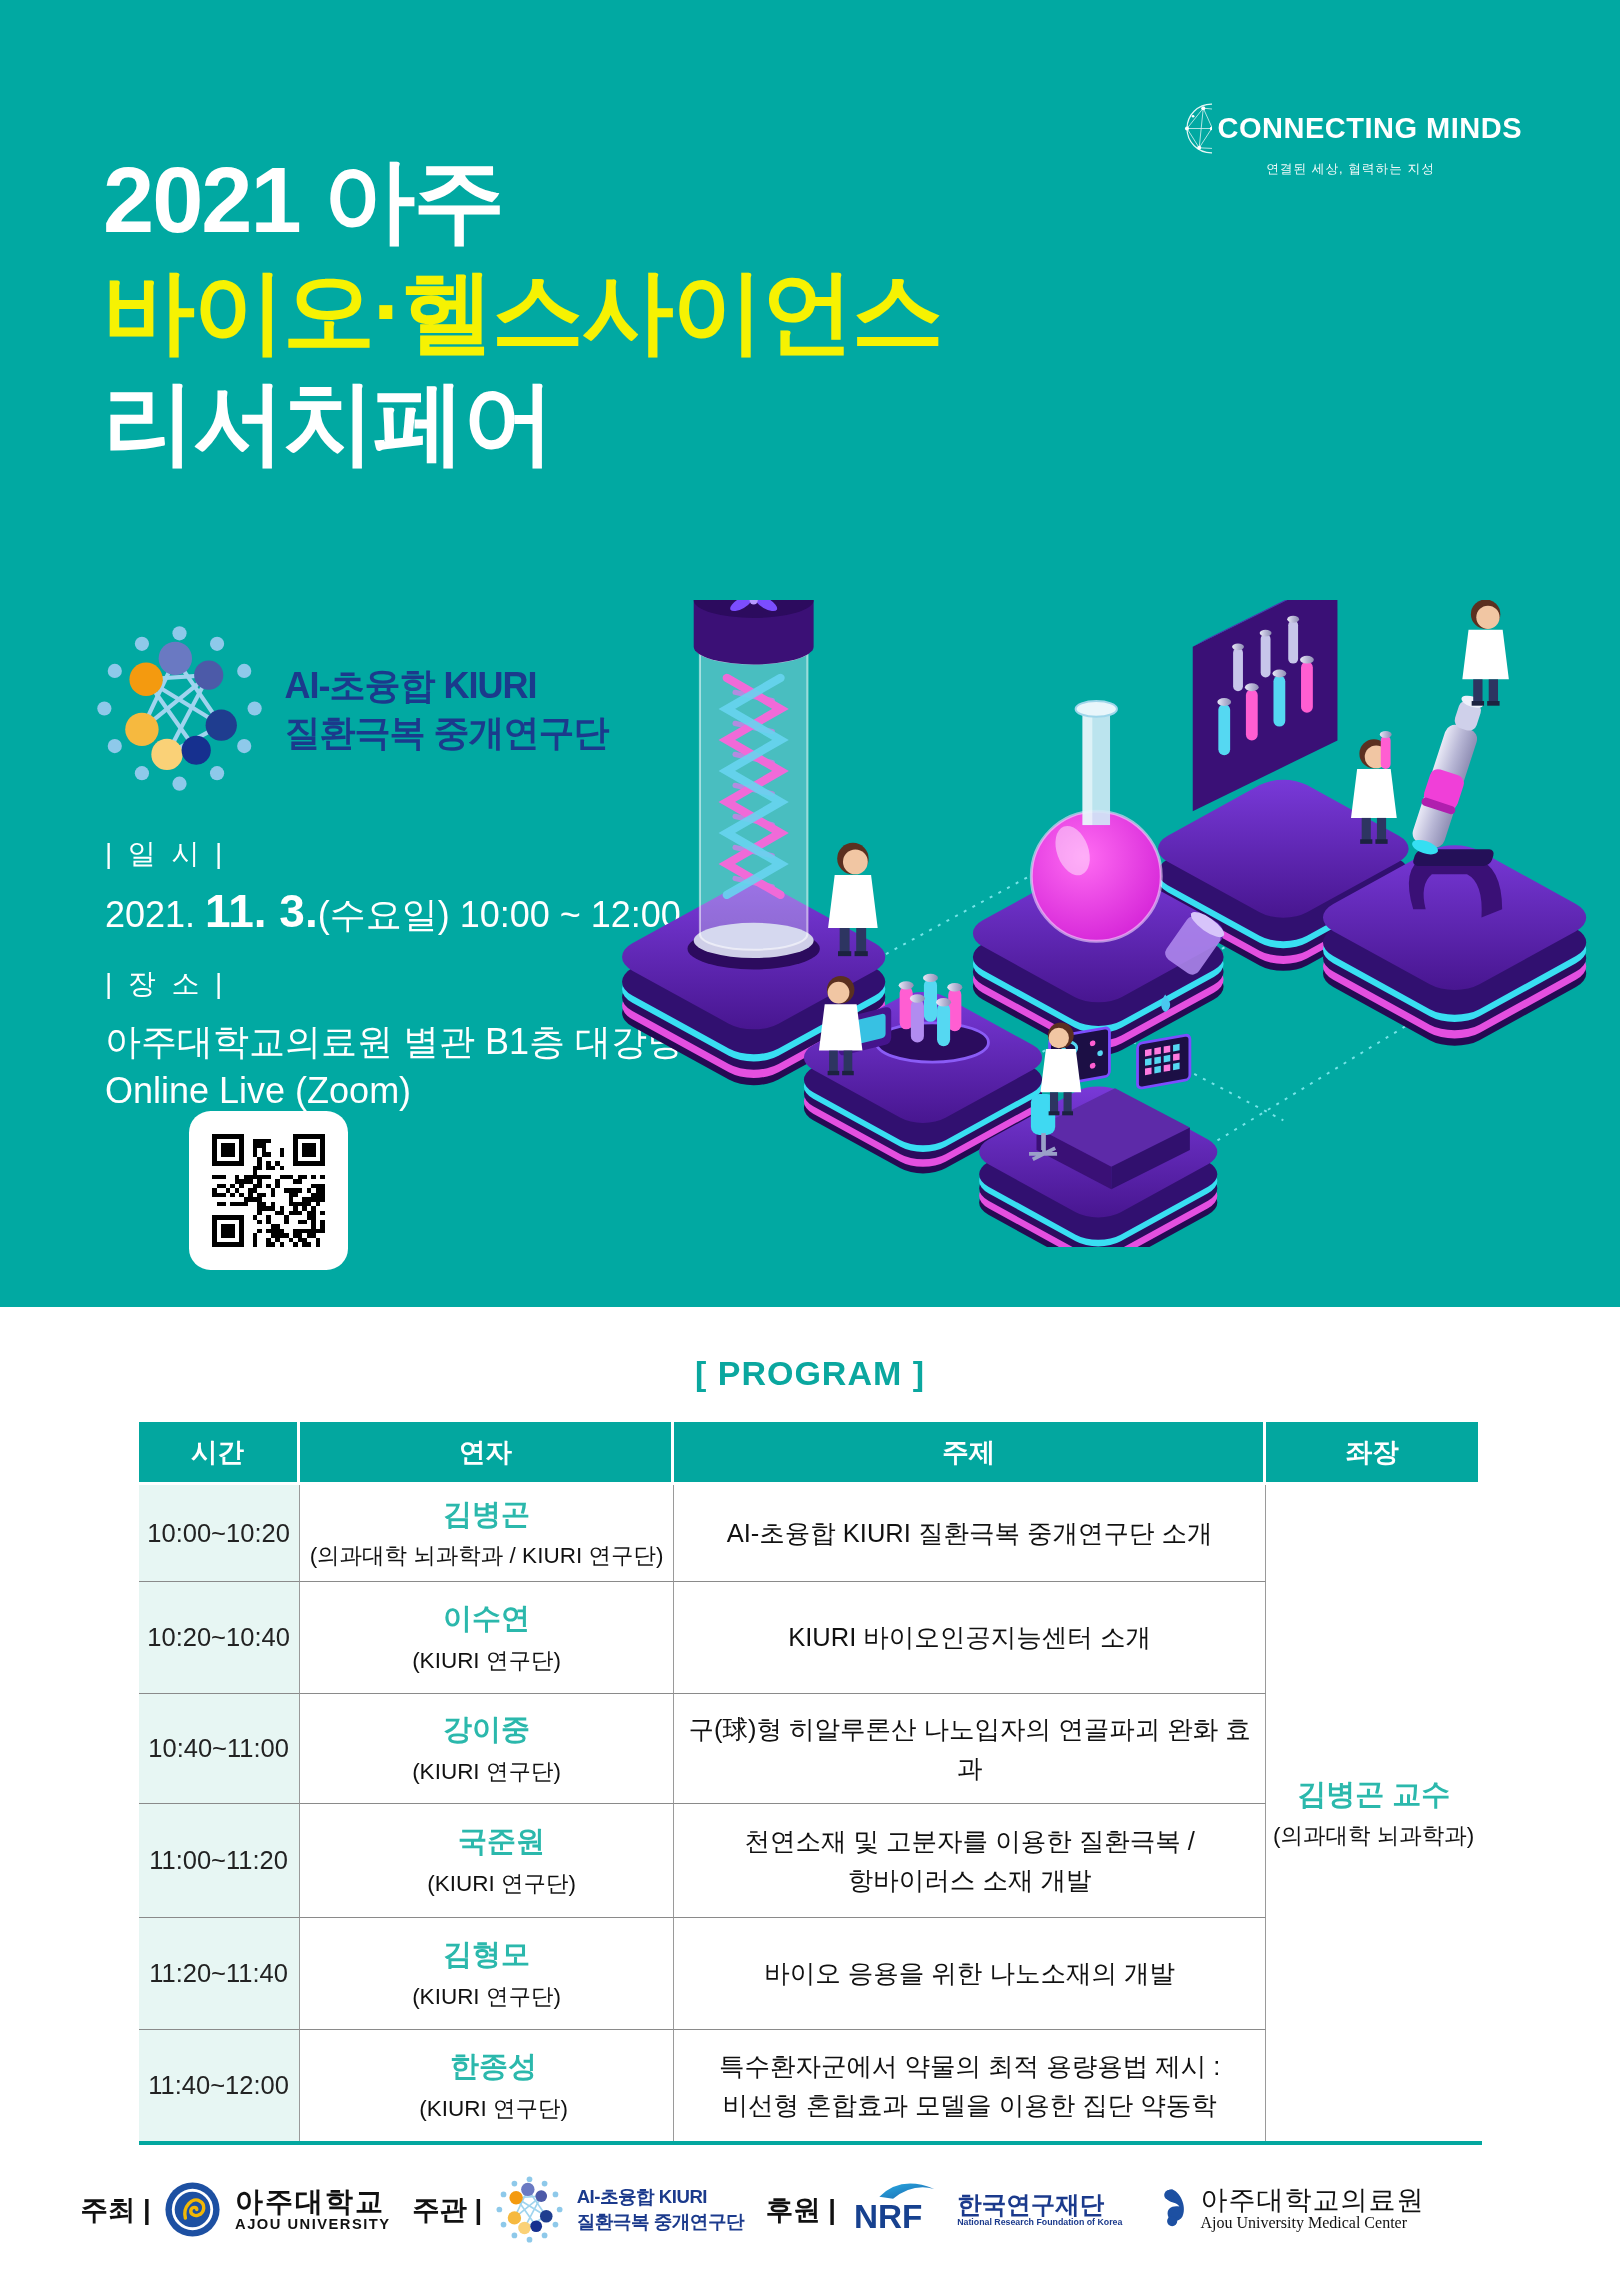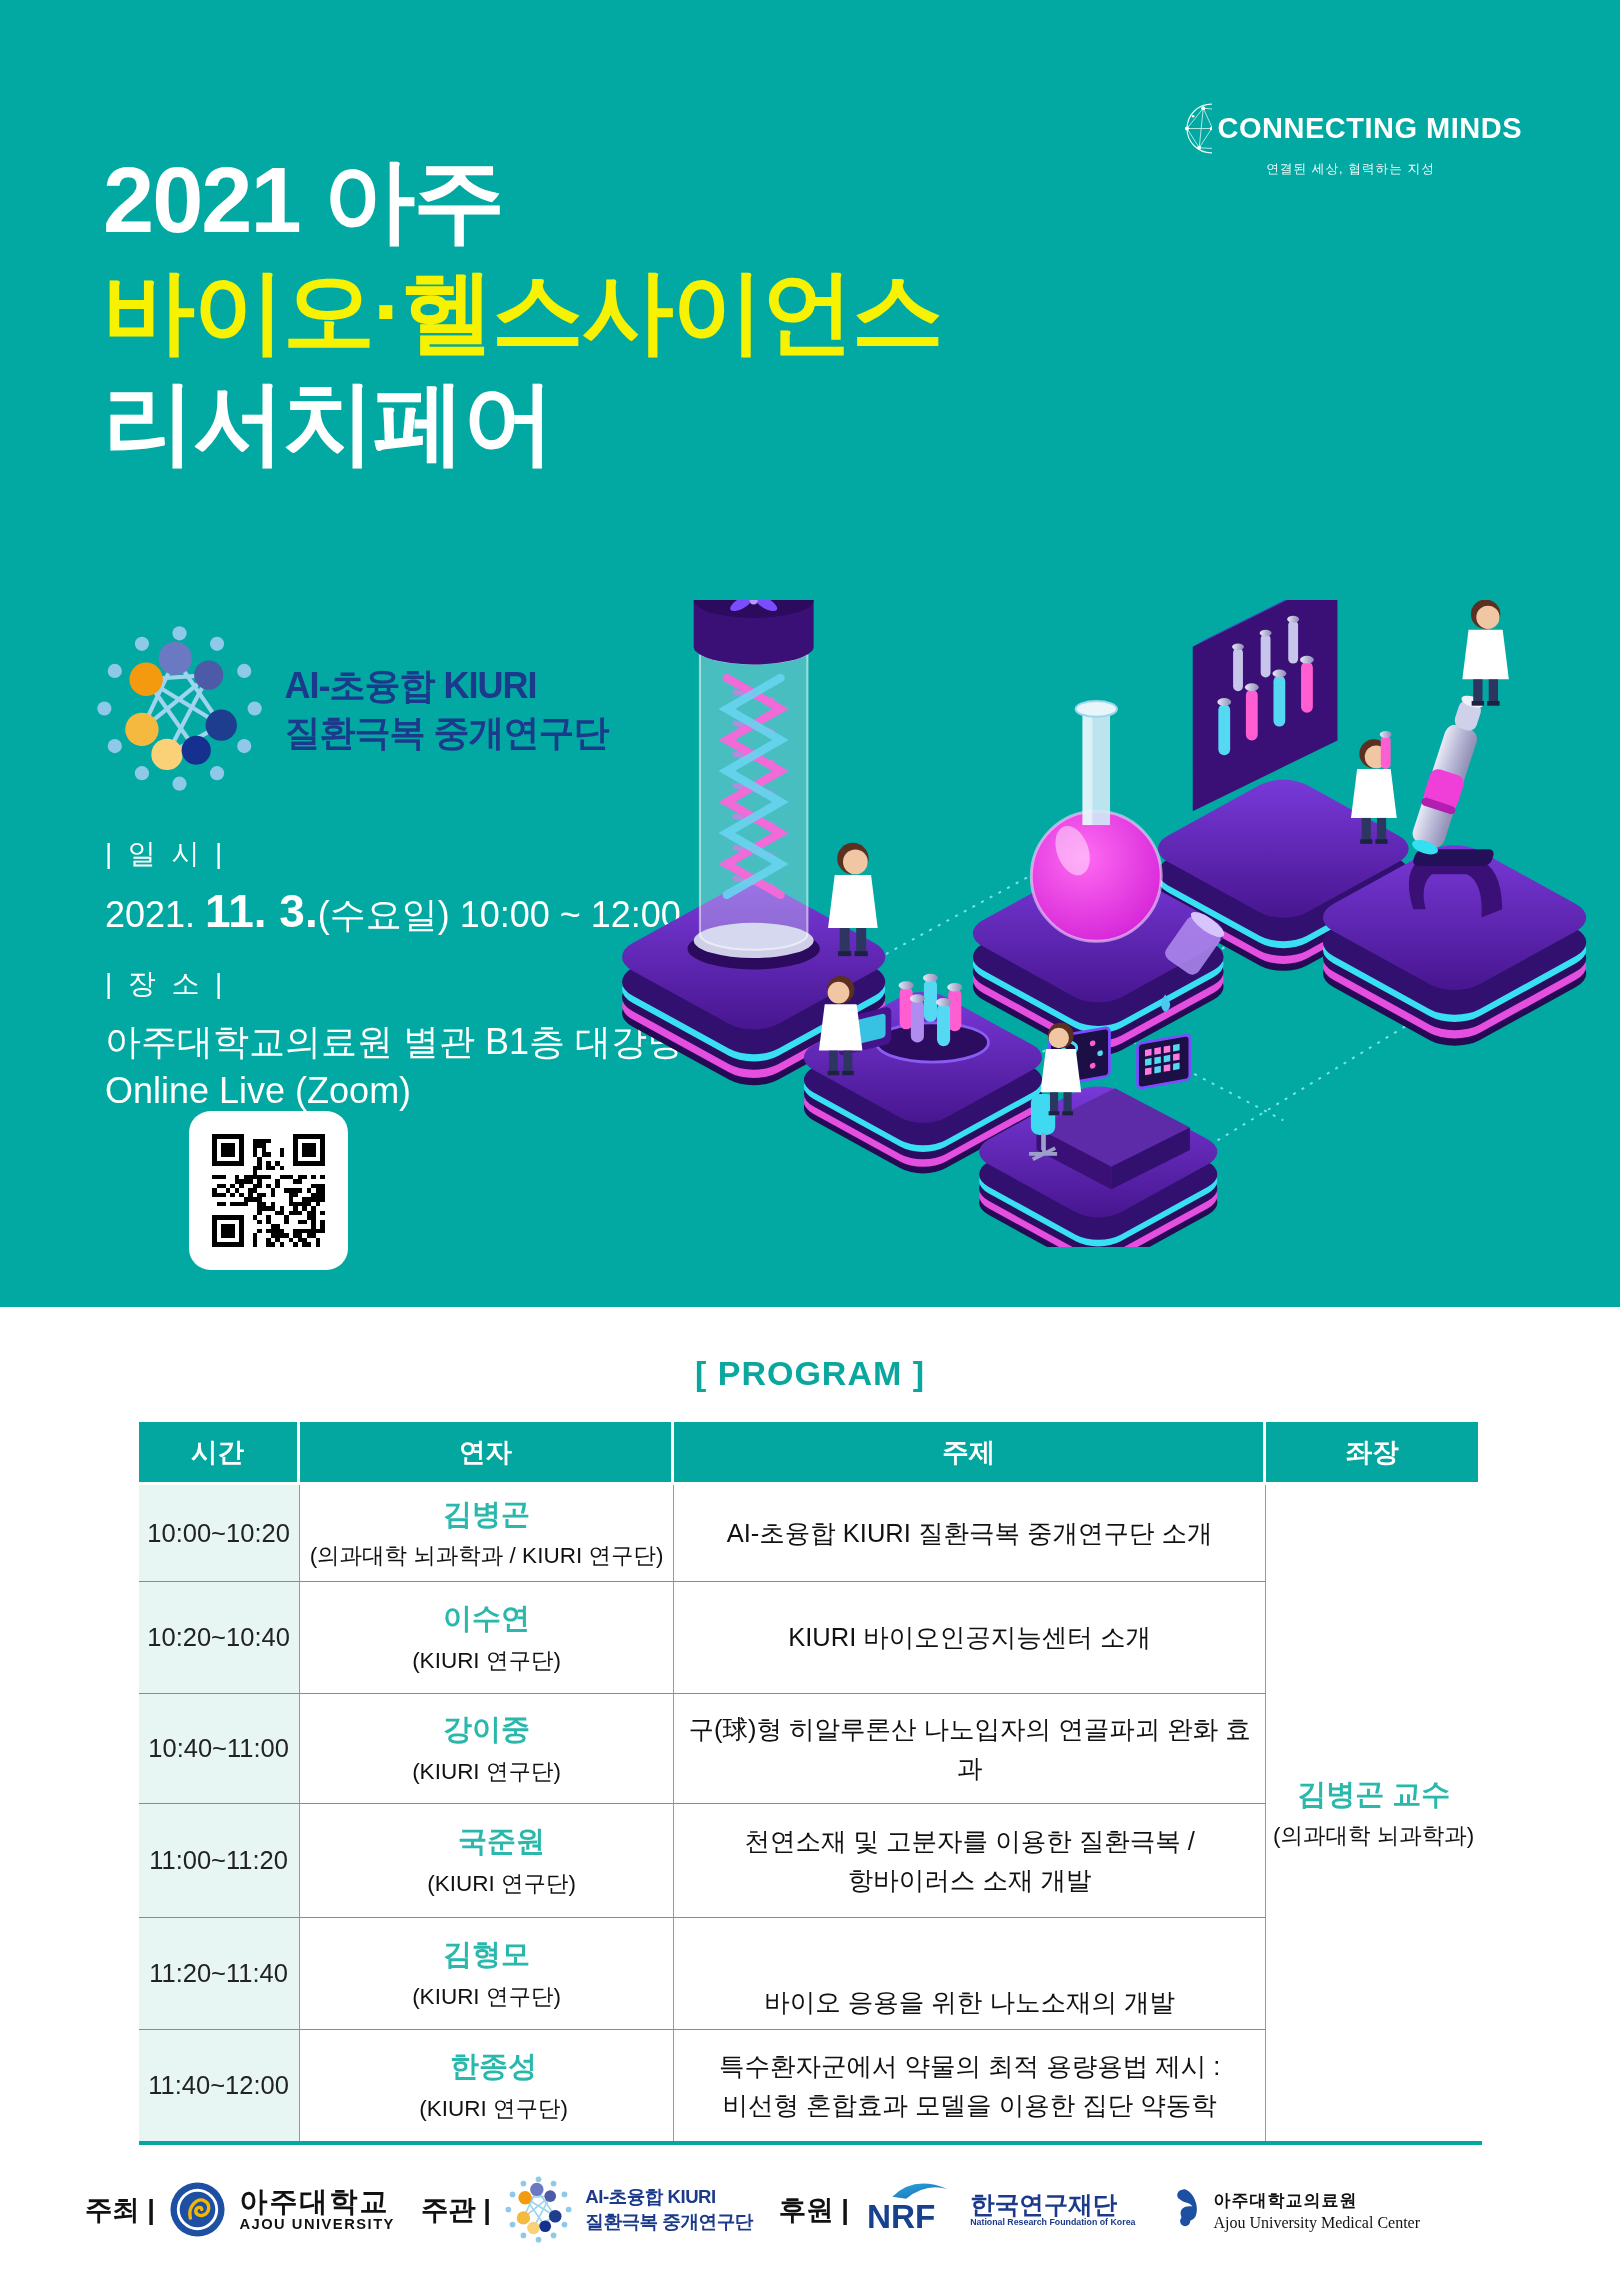--- a/index.html
+++ b/index.html
@@ -50,21 +50,21 @@
   .footer{position:absolute;top:2176px;left:0;width:1505px;display:flex;align-items:center;justify-content:space-evenly;padding:0 59px;box-sizing:border-box;}
   .f-group{display:flex;align-items:center;gap:13.7px;}
   .f-label{font-size:27.4px;font-weight:800;color:#111;white-space:nowrap;}
   .ajou-text .kr{font-size:28px;font-weight:800;color:#111;letter-spacing:2px;line-height:29px;}
   .ajou-text .en{font-size:14.7px;font-weight:700;color:#111;letter-spacing:1.5px;}
   .kiuri-f-text{color:#1B3A8C;font-weight:800;font-size:18.6px;line-height:24.5px;letter-spacing:-0.5px;}
   .nrf-block{display:flex;align-items:center;gap:13.7px;}
   .nrf-kr{font-size:24.5px;font-weight:800;color:#1B3A8C;line-height:25.5px;}
   .nrf-en{font-size:8.8px;color:#1B3A8C;font-weight:700;}
   .aumc-block{display:flex;align-items:center;gap:9.8px;}
-  .aumc-kr{font-size:17px;font-weight:700;color:#111;letter-spacing:1px;line-height:27.4px;}
+  .aumc-kr{font-size:27px;font-weight:400;color:#111;letter-spacing:1px;line-height:27.4px;}
   .aumc-en{font-family:"Liberation Serif","DejaVu Serif",serif;font-size:16px;color:#111;}
 </style>
 </head>
 <body>
 
 <svg width="0" height="0" style="position:absolute">
   <defs>
     <linearGradient id="pg" x1="0" y1="0" x2="1" y2="1">
       <stop offset="0" stop-color="#7b3bdc"></stop>
         <stop offset="1" stop-color="#45148c"></stop>
@@ -663,21 +663,21 @@
         </div>
         <div class="cell c-topic sep" style="grid-area: 5 / 3; min-height: 114px;">
           <div class="topic-text">천연소재 및 고분자를 이용한 질환극복 /
 항바이러스 소재 개발</div>
         </div>
         <div class="cell c-time sep" style="grid-area: 6 / 1; min-height: 112px; text-align: right;">11:20~11:40</div>
         <div class="cell c-speaker sep" style="grid-area: 6 / 2; min-height: 112px;">
           <div class="spk-name">김형모</div>
           <div class="spk-affil">(KIURI 연구단)</div>
         </div>
-        <div class="cell c-topic sep" style="grid-area: 6 / 3; min-height: 112px; justify-content: flex-end;">
+        <div class="cell c-topic sep" style="grid-area: 6 / 3; min-height: 112px;">
           <div class="topic-text">바이오 응용을 위한 나노소재의 개발</div>
         </div>
         <div class="cell c-time sep" style="grid-area: 7 / 1; min-height: 112px;">11:40~12:00</div>
         <div class="cell c-speaker sep" style="grid-area: 7 / 2; min-height: 112px; padding-left: 24px;">
           <div class="spk-name">한종성</div>
           <div class="spk-affil">(KIURI 연구단)</div>
         </div>
         <div class="cell c-topic sep" style="grid-area: 7 / 3; min-height: 112px;">
           <div class="topic-text">특수환자군에서 약물의 최적 용량용법 제시 :
 비선형 혼합효과 모델을 이용한 집단 약동학</div>

